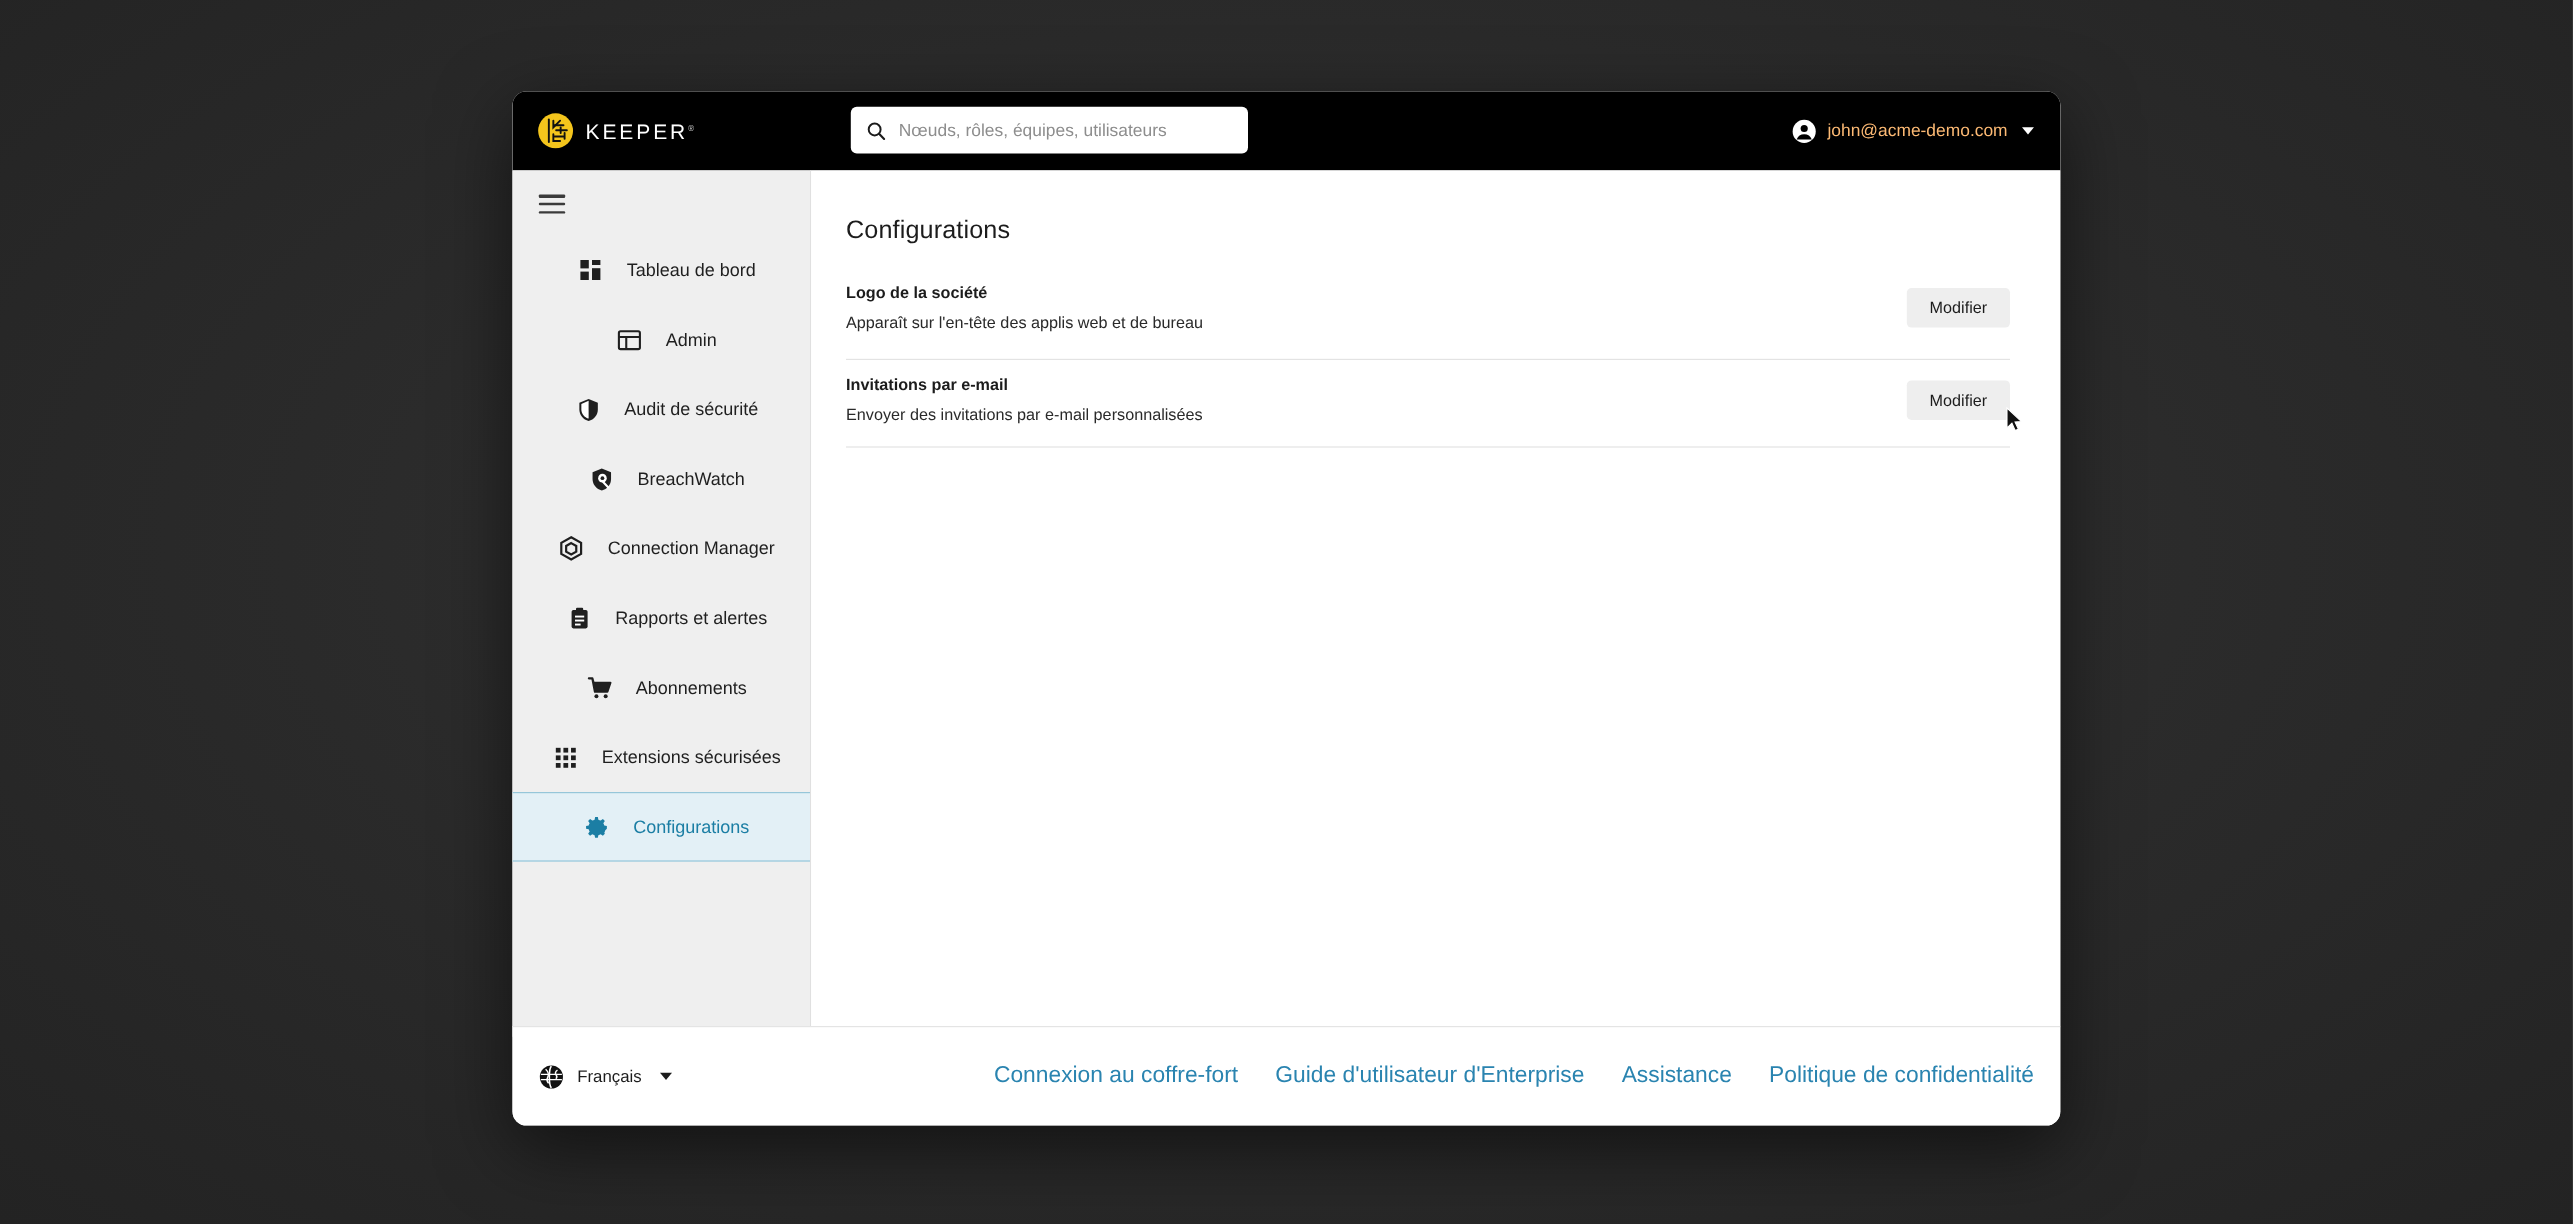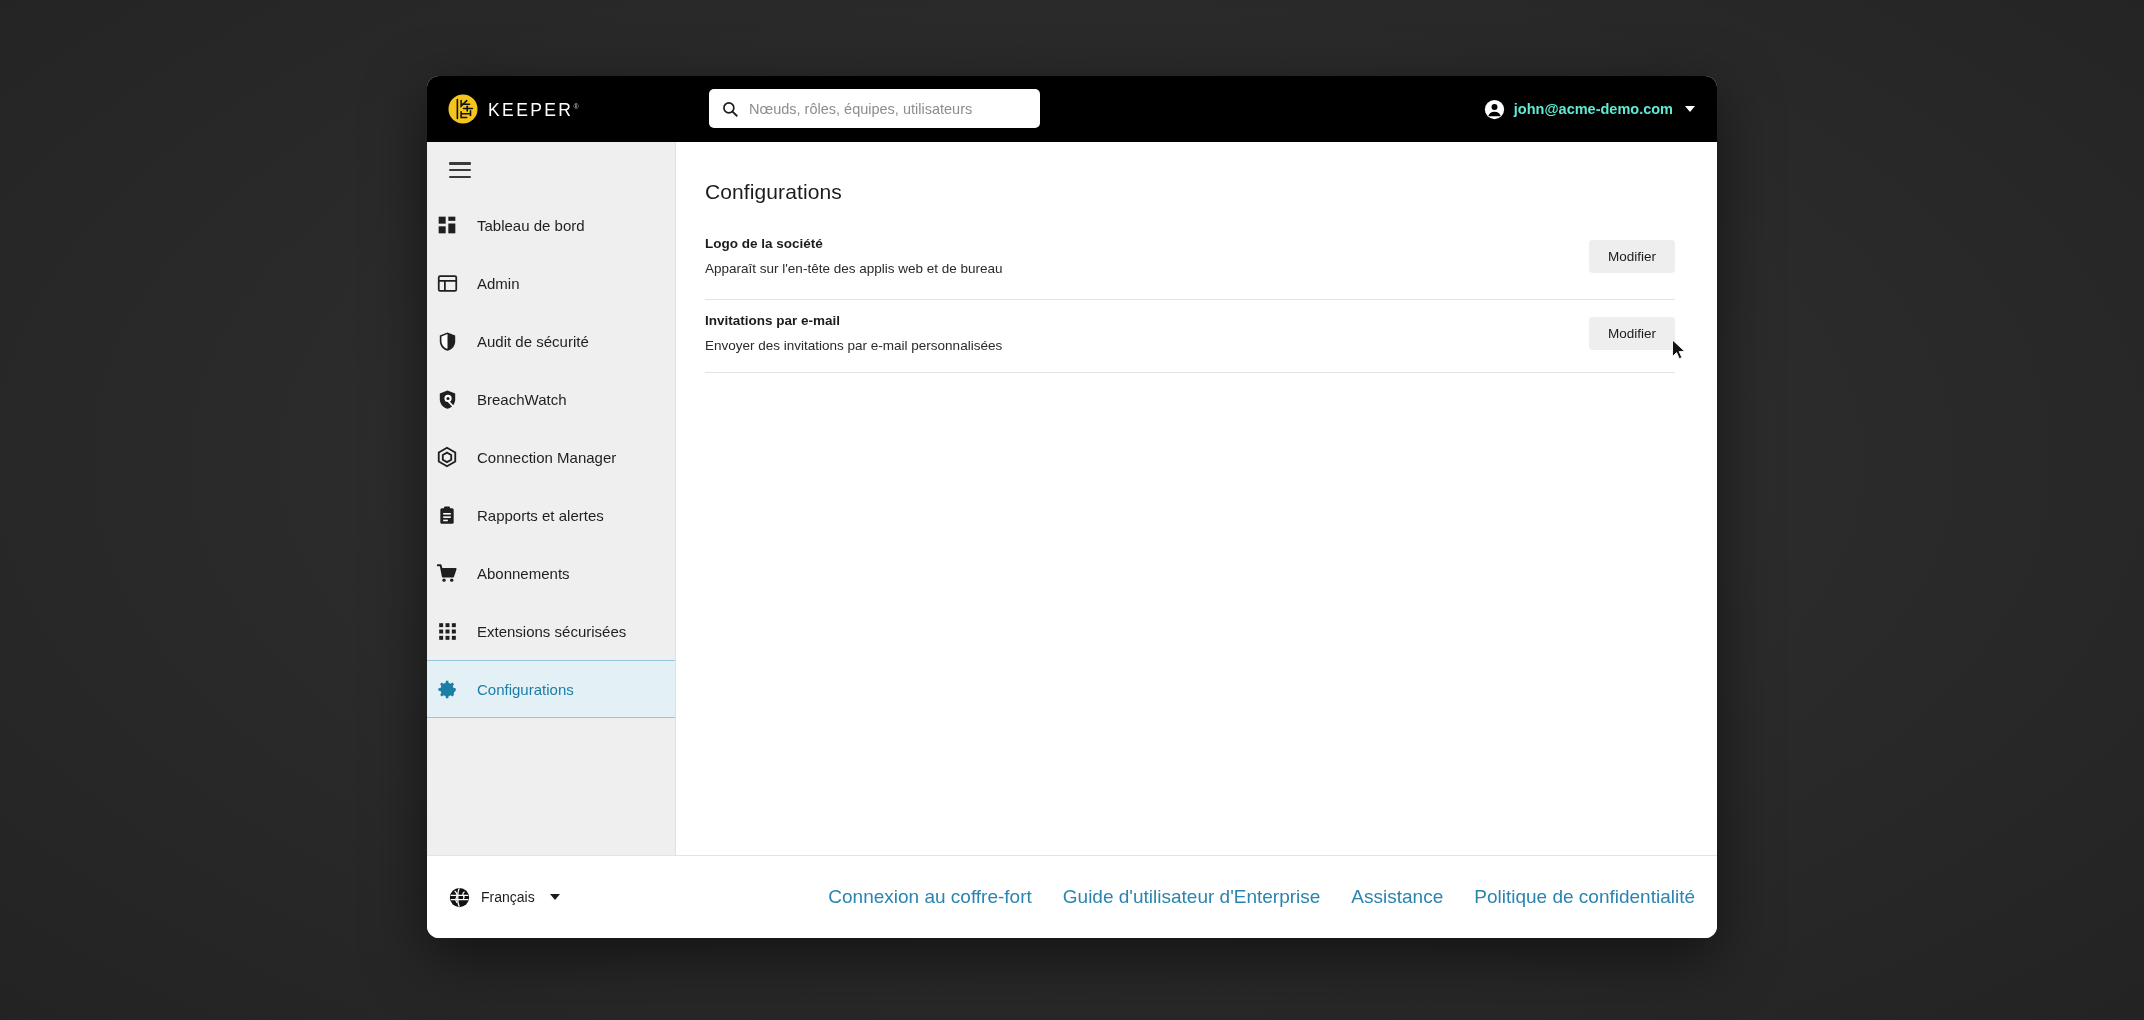--- a/index.html
+++ b/index.html
@@ -95,24 +95,23 @@
     background: transparent;
   }
   .search-input::placeholder { color: #8d8d8d; }
 
   .account {
     position: absolute;
     right: 22px;
     display: flex;
     align-items: center;
     gap: 9px;
-    color: #5eead4;
+    color: #fdba74;
     font-size: 14.5px;
     cursor: pointer;
-    font-weight: bold;
   }
   .avatar-icon { width: 21px; height: 21px; display: block; }
   .caret-down {
     width: 0; height: 0;
     border-left: 5.5px solid transparent;
     border-right: 5.5px solid transparent;
     border-top: 6px solid #ffffff;
     margin-left: 3px;
   }
 
@@ -155,20 +154,21 @@
 
   .nav-item {
     height: 58px;
     display: flex;
     align-items: center;
     padding-left: 9px;
     gap: 19px;
     cursor: pointer;
     color: #1f1f1f;
     font-size: 15px;
+    justify-content: center;
   }
   .nav-item .nav-ico {
     flex: 0 0 22px;
     width: 22px;
     height: 22px;
     display: flex;
     align-items: center;
     justify-content: center;
   }
   .nav-item svg { display: block; }

